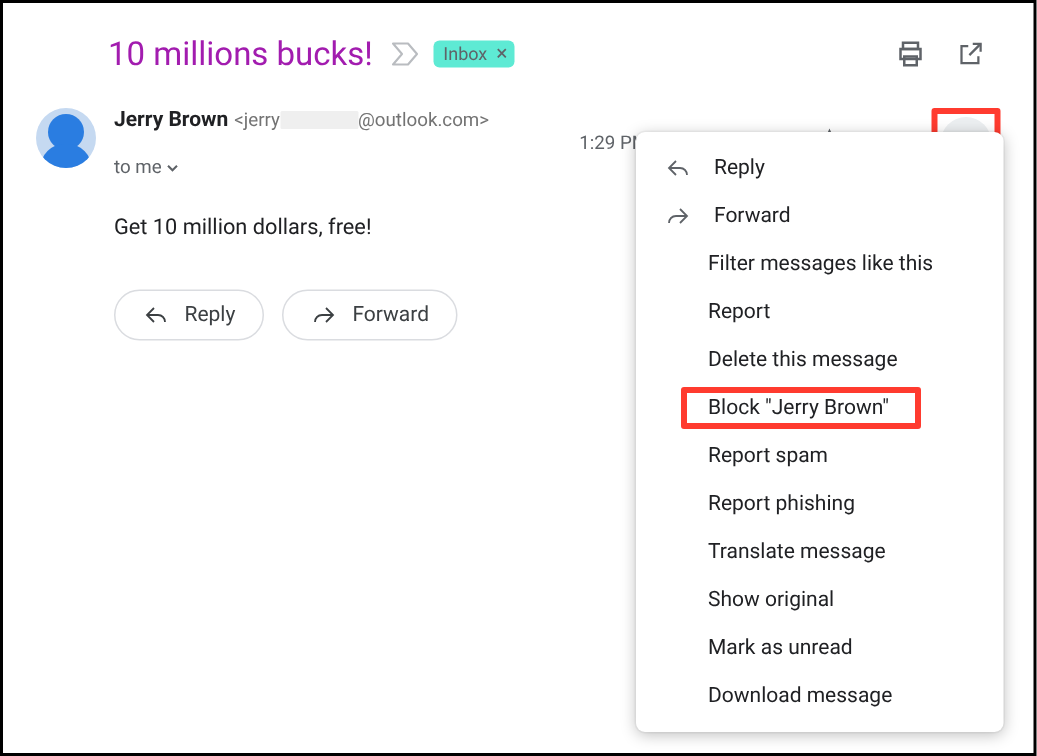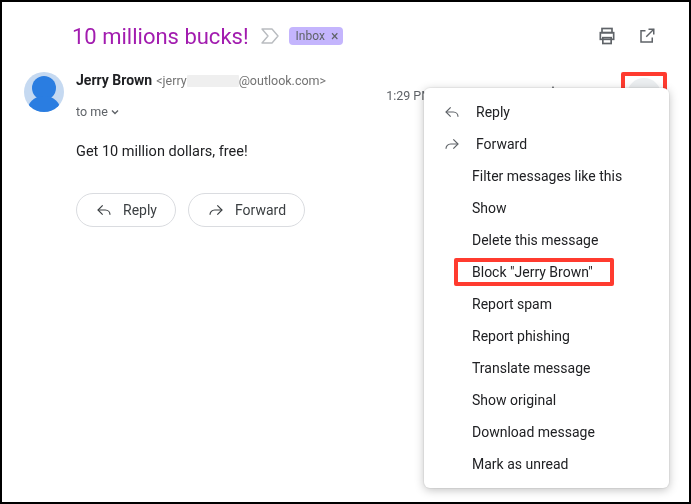--- a/index.html
+++ b/index.html
@@ -27,21 +27,21 @@
   .subject {
     font-size: 22px;
     font-weight: 400;
     color: #a21caf;
     margin-right: 12px;
   }
   .label-important {
     margin-right: 10px;
   }
   .chip {
-    background: #c4b5fd;
+    background: #5eead4;
     color: #5f6368;
     font-size: 12px;
     padding: 1px 3px 1px 7px;
     border-radius: 4px;
     display: inline-flex;
     align-items: center;
     gap: 4px;
   }
   .chip .x { font-size: 14px; color: #5f6368; padding:0 2px; }
   .title-spacer { flex: 1; }
@@ -299,43 +299,43 @@
             <path d="M14 5l7 7-7 7"></path>
             <path d="M21 12H10c-4 0-7 3-7 7"></path>
           </svg>
       </span>
       <span>Forward</span>
     </div>
     <div class="menu-item noicon">
         <span>Filter messages like this</span>
       </div>
     <div class="menu-item noicon">
-        <span>Show</span>
+        <span>Report</span>
       </div>
     <div class="menu-item noicon">
         <span>Delete this message</span>
       </div>
     <div class="menu-item noicon" style="position:relative;">
         <span>Block "Jerry Brown"</span>
       </div>
     <div class="menu-item noicon">
         <span>Report spam</span>
       </div>
     <div class="menu-item noicon">
         <span>Report phishing</span>
       </div>
     <div class="menu-item noicon">
         <span>Translate message</span>
       </div>
     <div class="menu-item noicon">
         <span>Show original</span>
       </div>
     <div class="menu-item noicon">
+        <span>Mark as unread</span>
+      </div>
+    <div class="menu-item noicon">
         <span>Download message</span>
       </div>
-    <div class="menu-item noicon">
-        <span>Mark as unread</span>
-      </div>
 
     <div class="menu-highlight" style="left:30px; top:170px; width:160px; height:28px;"></div>
   </div>
 
 </div>
 
 </body></html>

